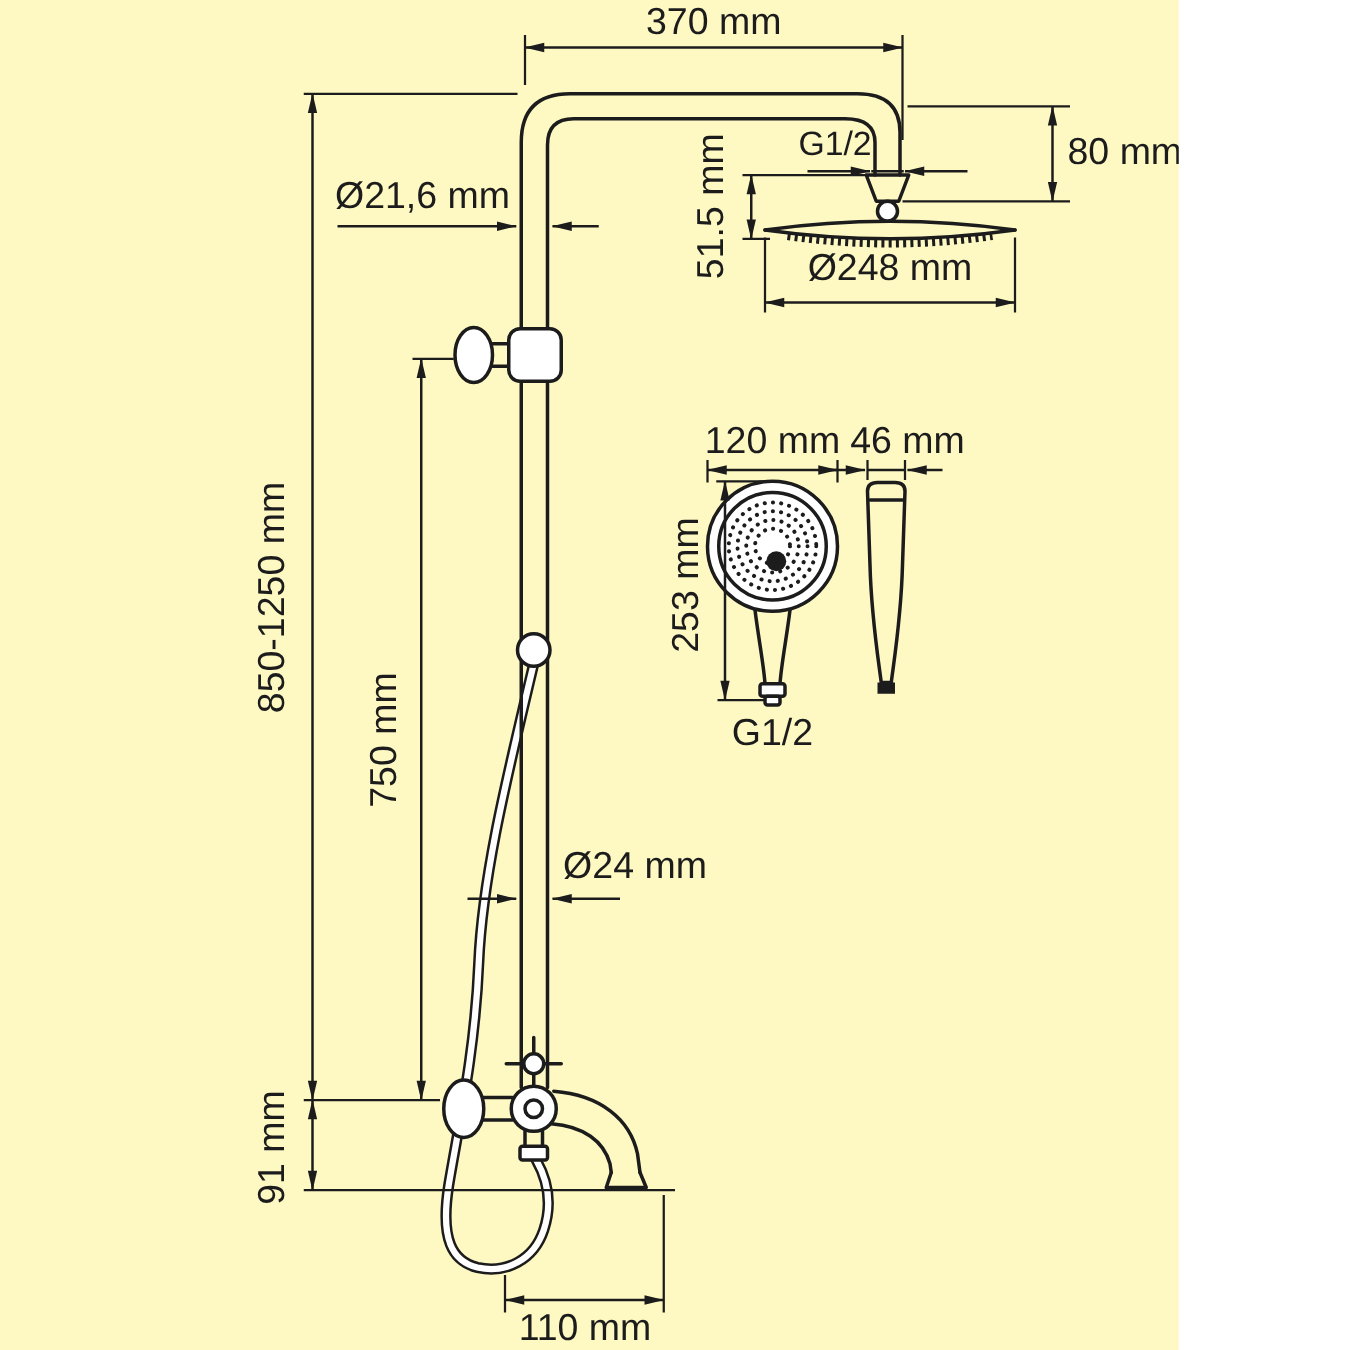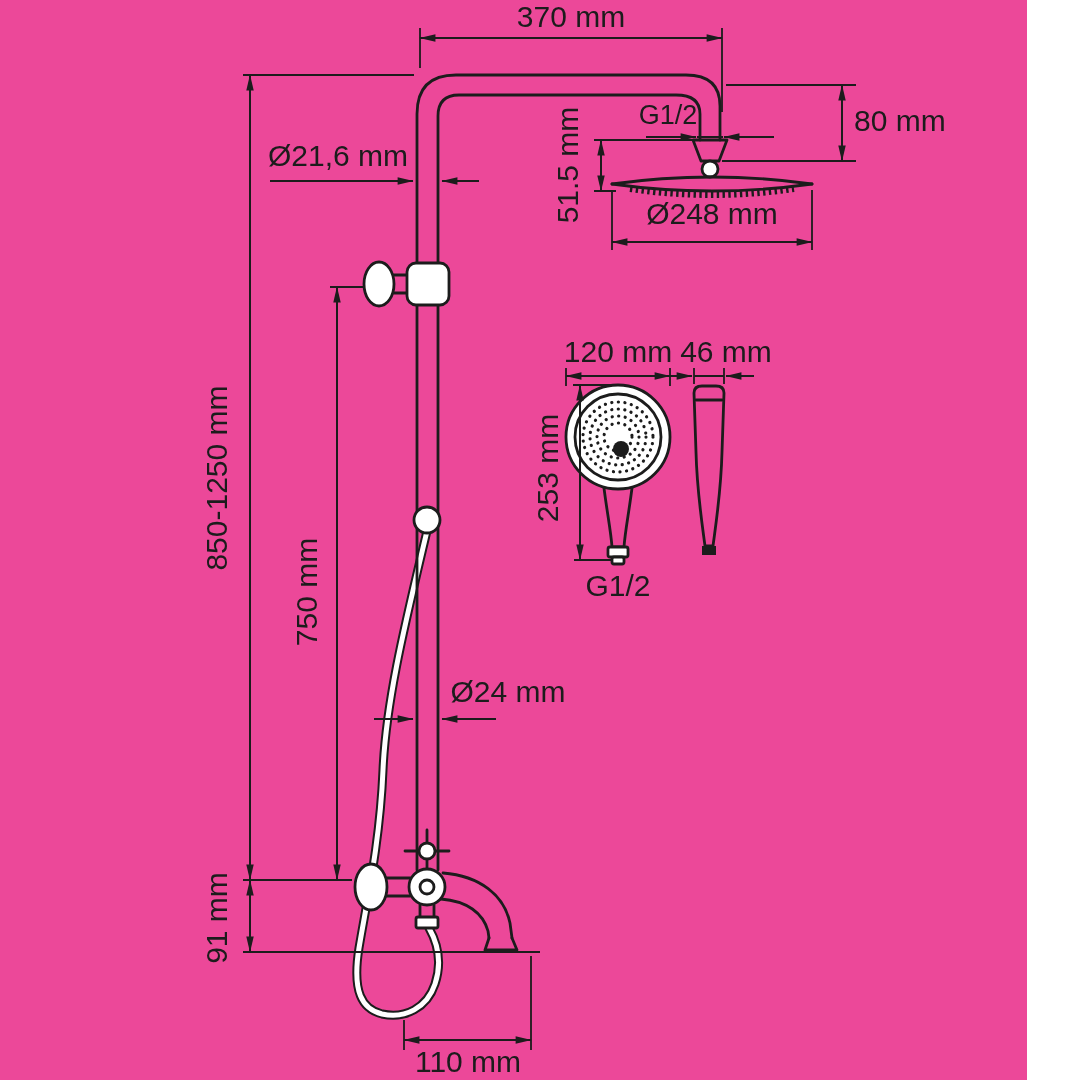--- a/index.html
+++ b/index.html
@@ -1,16 +1,16 @@
 <!DOCTYPE html>
 <html><head>
 <meta charset="utf-8">
 <style>
   html,body{margin:0;padding:0;background:#ffffff;}
-  .canvas{width:1027px;height:1080px;background:#ec4899;position:relative;overflow:hidden;
+  .canvas{width:943px;height:1080px;background:#fef9c3;position:relative;overflow:hidden;
           font-family:"Liberation Sans", sans-serif;}
   svg{display:block;}
   .draw{stroke:#1c1c1c;stroke-width:2.8;fill:none;stroke-linecap:round;stroke-linejoin:round;}
   .draw-fill{stroke:#1c1c1c;stroke-width:2.8;fill:#ffffff;stroke-linejoin:round;}
   .dim{stroke:#1c1c1c;stroke-width:2;fill:none;}
   .ext{stroke:#1c1c1c;stroke-width:1.8;fill:none;}
   .teeth{stroke:#1c1c1c;stroke-width:6;fill:none;stroke-dasharray:2.4 3.4;}
   .dots{stroke:#1c1c1c;stroke-width:3.2;fill:none;stroke-linecap:round;stroke-dasharray:0.1 6.5;}
   .hose-outer{stroke:#1c1c1c;stroke-width:9;fill:none;stroke-linecap:round;}
   .hose-inner{stroke:#ffffff;stroke-width:5;fill:none;stroke-linecap:round;}

